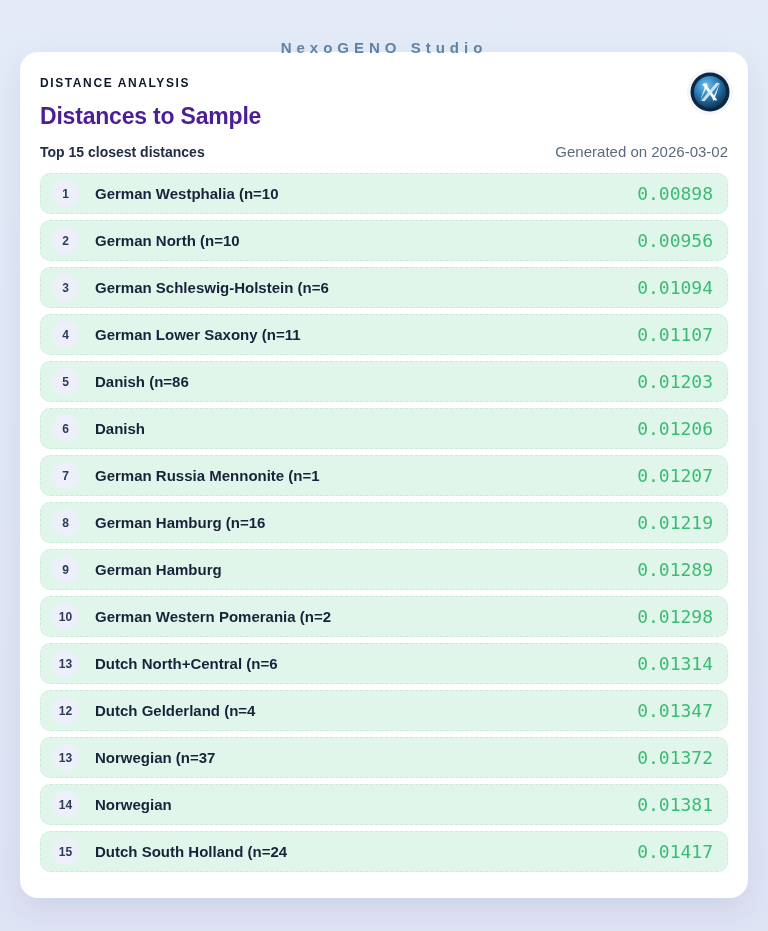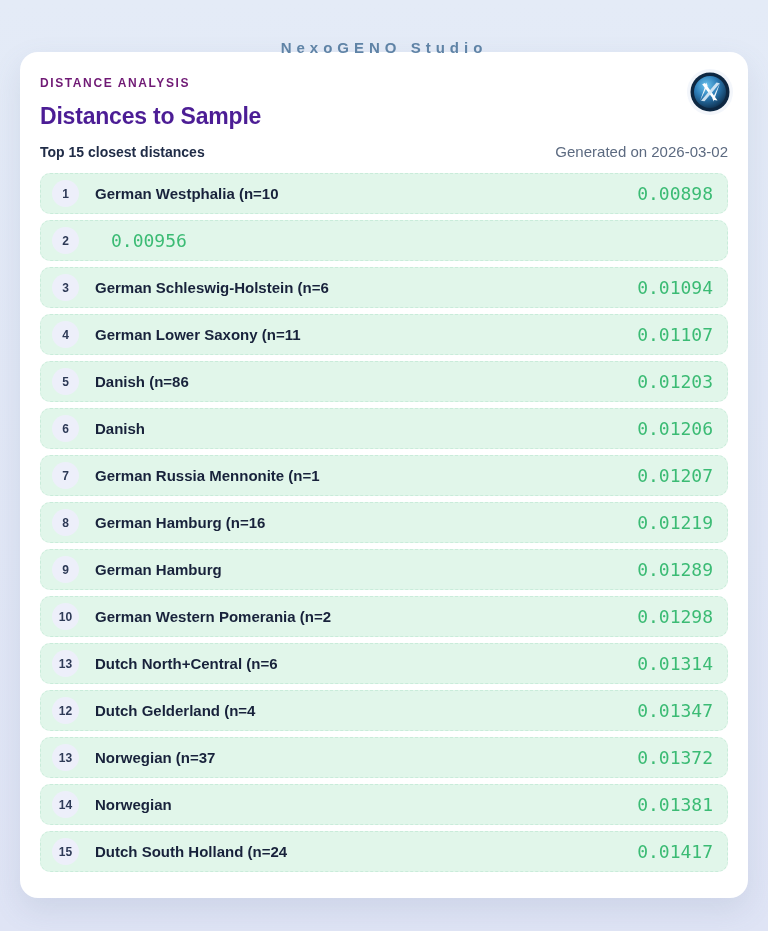--- a/index.html
+++ b/index.html
@@ -25,21 +25,21 @@
   }
   .card {
     margin: 4px 20px 0 20px;
     background: #ffffff;
     border-radius: 18px;
     box-shadow: 0 12px 30px rgba(90, 110, 150, 0.14);
     padding: 22px 20px 26px 20px;
   }
   .card-header { position: relative; }
   .eyebrow {
-    color: #701a75;
+    color: #0f172a;
     font-size: 12px;
     font-weight: 800;
     letter-spacing: 1.6px;
     padding-top: 2px;
   }
   .logo {
     position: absolute;
     top: -6px;
     right: -6px;
     width: 48px;
@@ -153,20 +153,21 @@
 
   <div class="list" id="distance-list">
   <div class="row">
     <span class="rank">1</span>
     <span class="label">German Westphalia (n=10</span>
     <span class="value">0.00898</span>
   </div>
 
   <div class="row">
     <span class="rank">2</span>
+    <span class="label">German North (n=10</span>
     <span class="value">0.00956</span>
   </div>
 
   <div class="row">
     <span class="rank">3</span>
     <span class="label">German Schleswig-Holstein (n=6</span>
     <span class="value">0.01094</span>
   </div>
 
   <div class="row">

